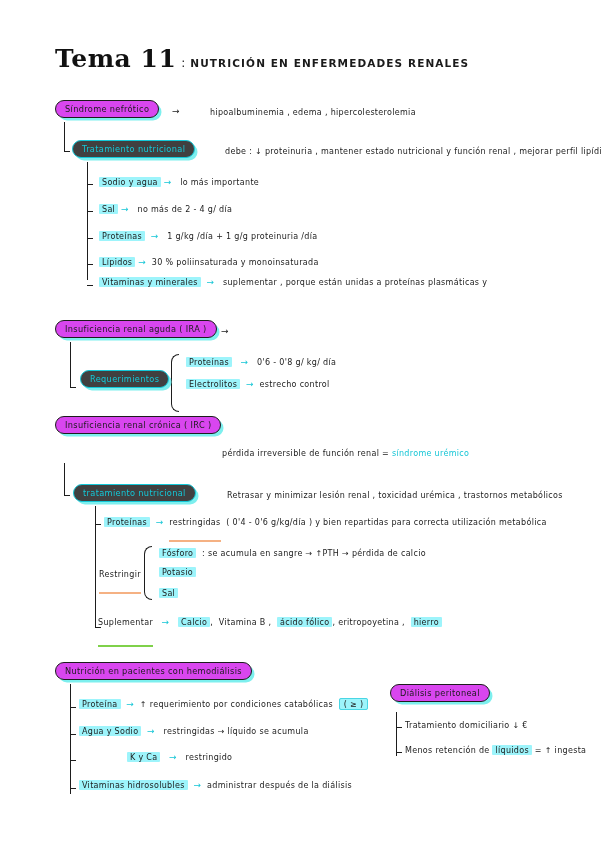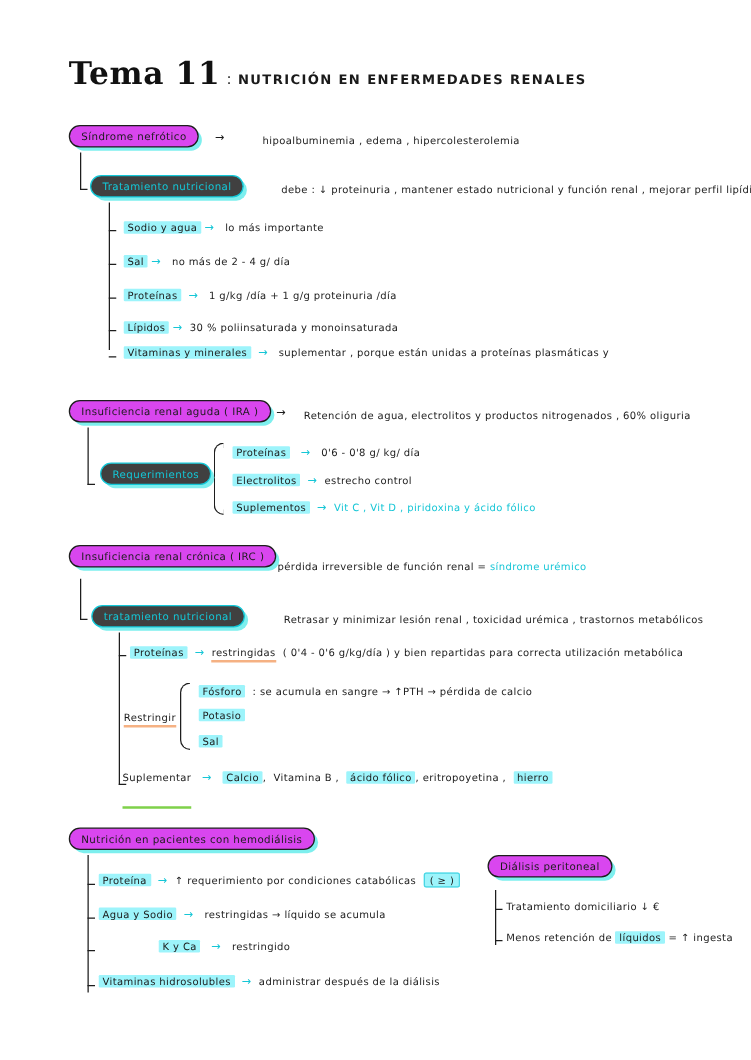--- a/index.html
+++ b/index.html
@@ -59,21 +59,21 @@
     background:#9df4fb;
     padding:1px 3px 0 3px;
     border-radius:1px;
   }
   .hl-box{
     background:#9df4fb;
     border:1px solid #49d6e4;
     padding:1px 4px 0 4px;
     border-radius:2px;
   }
-  .ul-orange{border-bottom:2px solid #f5b183;padding-bottom:1px;}
+  .ul-orange{border-bottom:2px solid #f5b183;padding-bottom:13px;}
   .ul-green{border-bottom:2px solid #7fd14a;padding-bottom:18px;}
 
   
   .vline{position:absolute;border-left:1.1px solid #1d1d1d;}
   .tick{position:absolute;border-top:1.1px solid #1d1d1d;width:6px;}
 
   
   .brace{
     position:absolute;
     border-left:1.1px solid #1d1d1d;
@@ -142,21 +142,20 @@
   <div class="txt" style="left:99px;top:278px;">
     <span class="hl">Vitaminas y minerales</span>
     &nbsp;<span class="arrow">→</span>
     &nbsp;&nbsp;<span>suplementar ,  porque  están  unidas a  proteínas  plasmáticas  y</span>
   </div>
 
   <div class="hbox" style="left:55px;top:320px;">
     <span>Insuficiencia renal aguda  ( IRA )</span>
   </div>
   <div class="txt arrow dark" style="left:221px;top:327px;">→</div>
-  <div class="txt" style="left:243px;top:328px;">Retención de agua, electrolitos y productos nitrogenados  ,  60% oliguria</div>
 
   <div class="vline" style="left:70px;top:342px;height:46px;"></div>
   <div class="tick" style="left:70px;top:387px;"></div>
 
   <div class="hbox accent" style="left:80px;top:370px;">
     <span>Requerimientos</span>
   </div>
 
   <div class="brace" style="left:171px;top:354px;height:56px;"></div>
 
@@ -165,27 +164,22 @@
     &nbsp;&nbsp;<span class="arrow">→</span>
     &nbsp;&nbsp;<span>0'6 - 0'8 g/ kg/ día</span>
   </div>
 
   <div class="txt" style="left:186px;top:380px;">
     <span class="hl">Electrolitos</span>
     &nbsp;<span class="arrow">→</span>
     &nbsp;<span>estrecho control</span>
   </div>
 
-  <div class="txt" style="left:186px;top:402px;">
-    <span class="hl">Suplementos</span>
-    &nbsp;<span class="arrow">→</span>
-    &nbsp;<span class="cyan">Vit C , Vit D ,  piridoxina  y  ácido  fólico</span>
-  </div>
-
-  <div class="hbox" style="left:55px;top:416px;margin-top:20px;">
+
+  <div class="hbox" style="left:55px;top:416px;">
     <span>Insuficiencia renal crónica  ( IRC )</span>
   </div>
   <div class="txt" style="left:222px;top:449px;">
     <span>pérdida irreversible de función renal  = </span><span class="cyan">síndrome urémico</span>
   </div>
 
   <div class="vline" style="left:64px;top:463px;height:33px;"></div>
   <div class="tick" style="left:64px;top:495px;"></div>
 
   <div class="hbox accent" style="left:73px;top:484px;">

